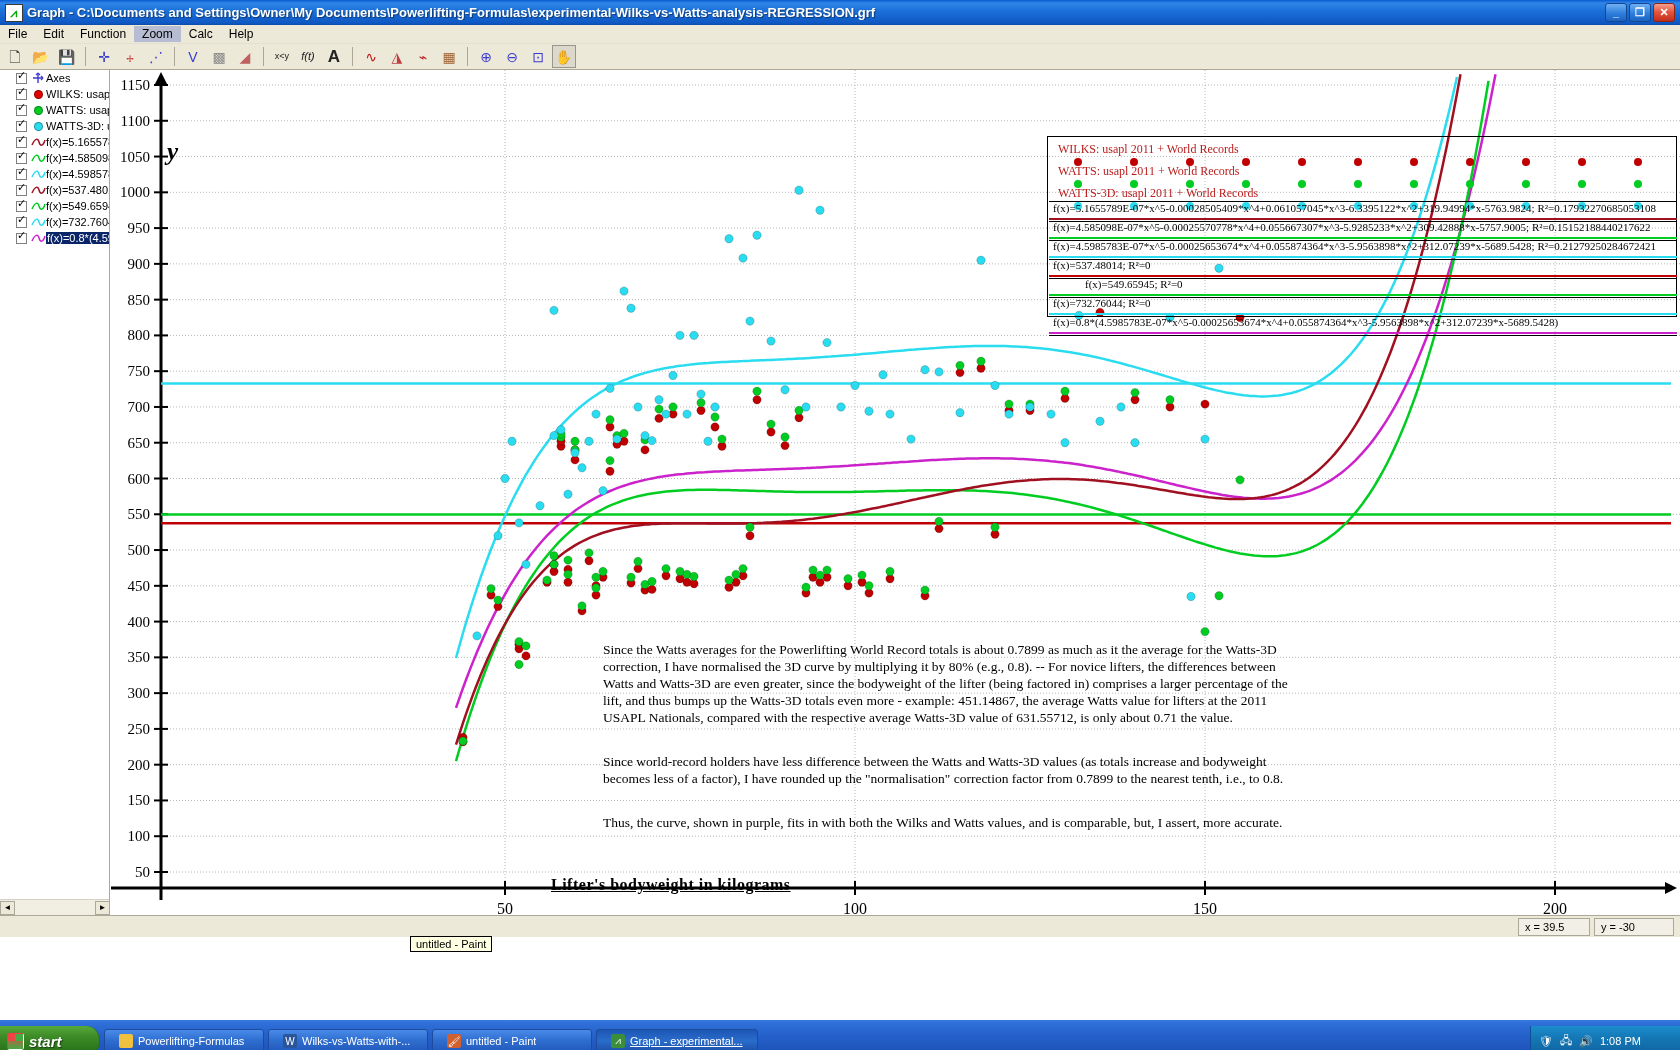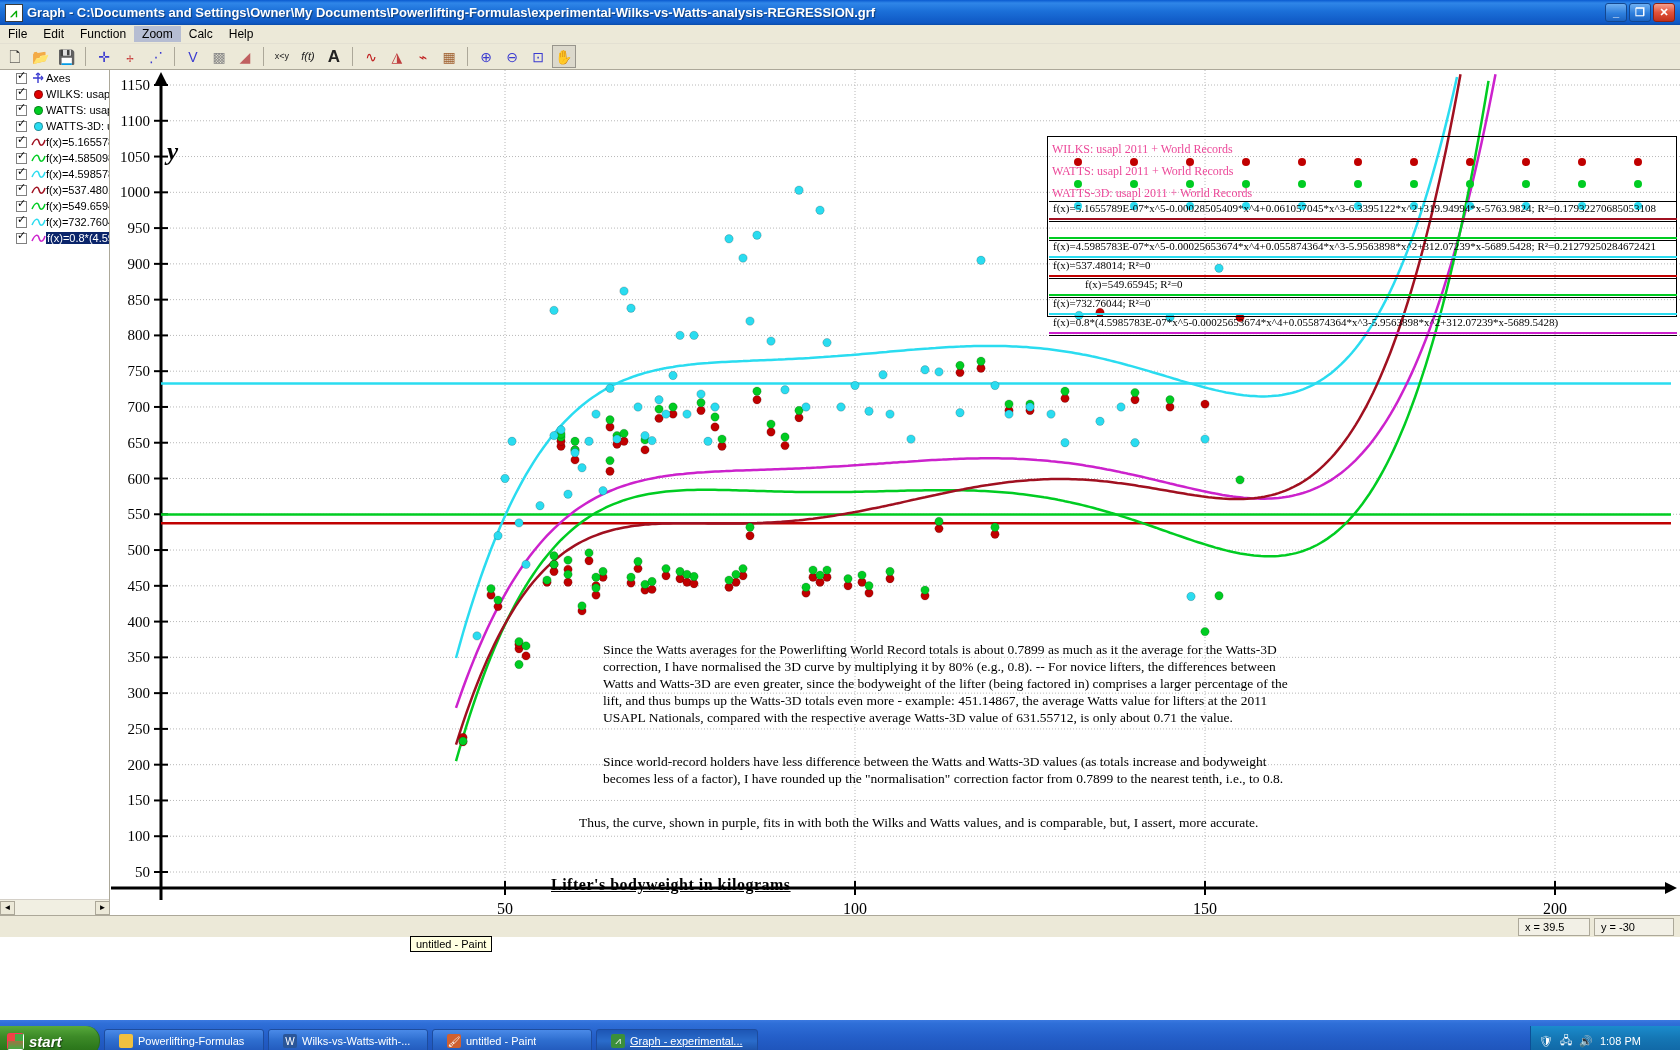--- a/index.html
+++ b/index.html
@@ -106,21 +106,21 @@
   .plot svg { position: absolute; top: 0; left: 0; }
 
   
   .legend {
     position: absolute; top: 66px; left: 936px; width: 630px; height: 181px;
     background: rgba(255,255,255,0.0); border: 1px solid #000;
     font-family: "Liberation Serif", serif; z-index: 5;
   }
   .legend-inner { position: relative; width: 100%; height: 100%; }
   .lg-title {
-    position: absolute; left: 4px; font-size: 12px; color: #ec4899;
+    position: absolute; left: 10px; font-size: 12px; color: #b91c1c;
     white-space: nowrap; font-family: "Liberation Serif", serif;
   }
   .lg-fx {
     position: absolute; left: 5px; font-size: 11px; color: #000;
     white-space: nowrap; font-family: "Liberation Serif", serif;
   }
   .lg-rule { position: absolute; left: 1px; width: 628px; height: 2px; }
   .lg-sep { position: absolute; left: 1px; width: 628px; height: 1px; background: #000; }
 
   
@@ -677,21 +677,21 @@
     <div class="axis-title" style="left:440px; top:806px;">Lifter's bodyweight in kilograms</div>
 
     <div id="annot-box">
         <div class="annot" style="left: 492px; top: 571px;">Since the Watts averages for the Powerlifting World Record totals is about 0.7899 as much as it the average for the Watts-3D</div>
         <div class="annot" style="left: 492px; top: 588px;">correction, I have normalised the 3D curve by multiplying it by 80% (e.g., 0.8). -- For novice lifters, the differences between</div>
         <div class="annot" style="left: 492px; top: 605px;">Watts and Watts-3D are even greater, since the bodyweight of the lifter (being factored in) comprises a larger percentage of the</div>
         <div class="annot" style="left: 492px; top: 622px;">lift, and thus bumps up the Watts-3D totals even more - example:  451.14867, the average Watts value for lifters at the 2011</div>
         <div class="annot" style="left: 492px; top: 639px;">USAPL Nationals, compared with the respective average Watts-3D value of 631.55712, is only about 0.71 the value.</div>
         <div class="annot" style="left: 492px; top: 683px;">Since world-record holders have less difference between the Watts and Watts-3D values (as totals increase and bodyweight</div>
         <div class="annot" style="left: 492px; top: 700px;">becomes less of a factor), I have rounded up the "normalisation" correction factor from 0.7899 to the nearest tenth, i.e., to 0.8.</div>
-        <div class="annot" style="left: 468px; top: 744px;">Thus, the curve, shown in purple, fits in with both the Wilks and Watts values, and is comparable, but, I assert, more accurate.</div>
+        <div class="annot" style="left: 492px; top: 744px;">Thus, the curve, shown in purple, fits in with both the Wilks and Watts values, and is comparable, but, I assert, more accurate.</div>
       </div>
 
     <div class="legend">
       <div class="legend-inner" id="legend-inner">
           <div class="lg-title" style="top: 5px;">WILKS: usapl 2011 + World Records</div>
           <div style="position: absolute; left: 0px; top: 21px; width: 630px; height: 10px;">
             <span style="position: absolute; left: 26px; top: 0px; width: 8px; height: 8px; border-radius: 50%; background: rgb(192, 0, 0);"></span>
             <span style="position: absolute; left: 82px; top: 0px; width: 8px; height: 8px; border-radius: 50%; background: rgb(192, 0, 0);"></span>
             <span style="position: absolute; left: 138px; top: 0px; width: 8px; height: 8px; border-radius: 50%; background: rgb(192, 0, 0);"></span>
             <span style="position: absolute; left: 194px; top: 0px; width: 8px; height: 8px; border-radius: 50%; background: rgb(192, 0, 0);"></span>
@@ -727,20 +727,21 @@
             <span style="position: absolute; left: 306px; top: 0px; width: 8px; height: 8px; border-radius: 50%; background: rgb(42, 220, 240);"></span>
             <span style="position: absolute; left: 362px; top: 0px; width: 8px; height: 8px; border-radius: 50%; background: rgb(42, 220, 240);"></span>
             <span style="position: absolute; left: 418px; top: 0px; width: 8px; height: 8px; border-radius: 50%; background: rgb(42, 220, 240);"></span>
             <span style="position: absolute; left: 474px; top: 0px; width: 8px; height: 8px; border-radius: 50%; background: rgb(42, 220, 240);"></span>
             <span style="position: absolute; left: 530px; top: 0px; width: 8px; height: 8px; border-radius: 50%; background: rgb(42, 220, 240);"></span>
             <span style="position: absolute; left: 586px; top: 0px; width: 8px; height: 8px; border-radius: 50%; background: rgb(42, 220, 240);"></span>
           </div>
           <div class="lg-fx" style="top: 65px;">f(x)=5.1655789E-07*x^5-0.00028505409*x^4+0.061057045*x^3-6.3395122*x^2+319.94994*x-5763.9824; R²=0.17932270685053108</div>
           <div class="lg-rule" style="top: 81px; background: rgb(160, 16, 32);"></div>
           <div class="lg-sep" style="top: 84px;"></div>
+          <div class="lg-fx" style="top: 84px;">f(x)=4.585098E-07*x^5-0.00025570778*x^4+0.055667307*x^3-5.9285233*x^2+309.42888*x-5757.9005; R²=0.15152188440217622</div>
           <div class="lg-rule" style="top: 100px; background: rgb(0, 204, 34);"></div>
           <div class="lg-sep" style="top: 103px;"></div>
           <div class="lg-fx" style="top: 103px;">f(x)=4.5985783E-07*x^5-0.00025653674*x^4+0.055874364*x^3-5.9563898*x^2+312.07239*x-5689.5428; R²=0.21279250284672421</div>
           <div class="lg-rule" style="top: 119px; background: rgb(42, 220, 240);"></div>
           <div class="lg-sep" style="top: 122px;"></div>
           <div class="lg-fx" style="top: 122px;">f(x)=537.48014; R²=0</div>
           <div class="lg-rule" style="top: 138px; background: rgb(192, 0, 0);"></div>
           <div class="lg-sep" style="top: 141px;"></div>
           <div class="lg-fx" style="top: 141px; margin-left: 32px;">f(x)=549.65945; R²=0</div>
           <div class="lg-rule" style="top: 157px; background: rgb(0, 204, 34);"></div>

